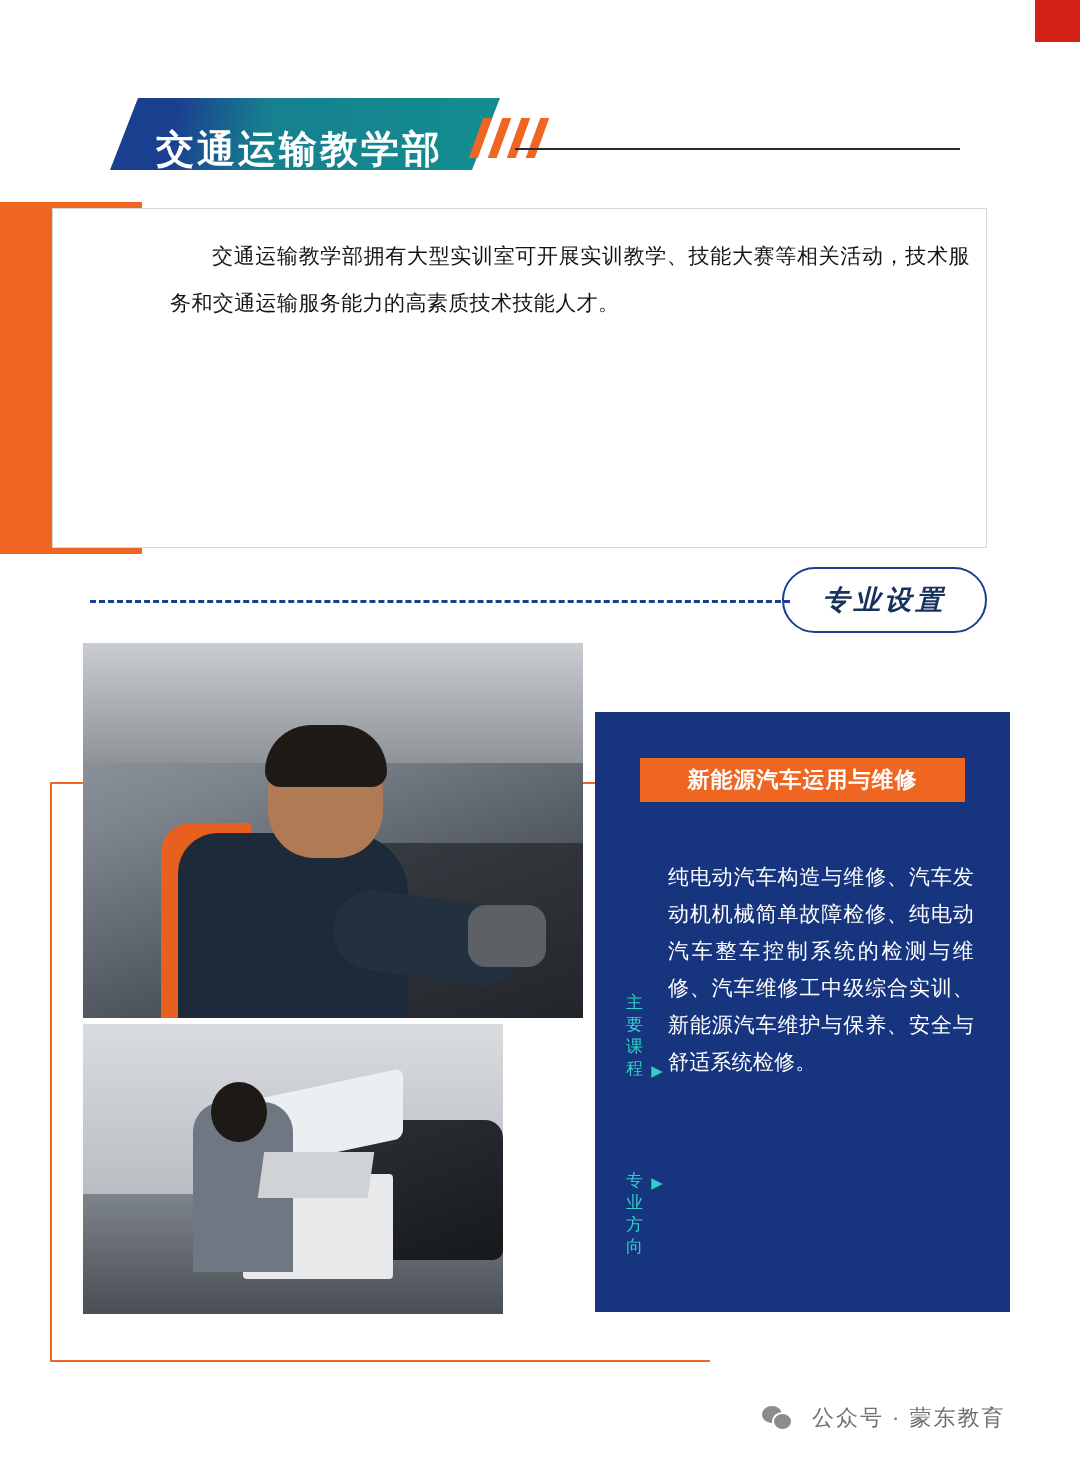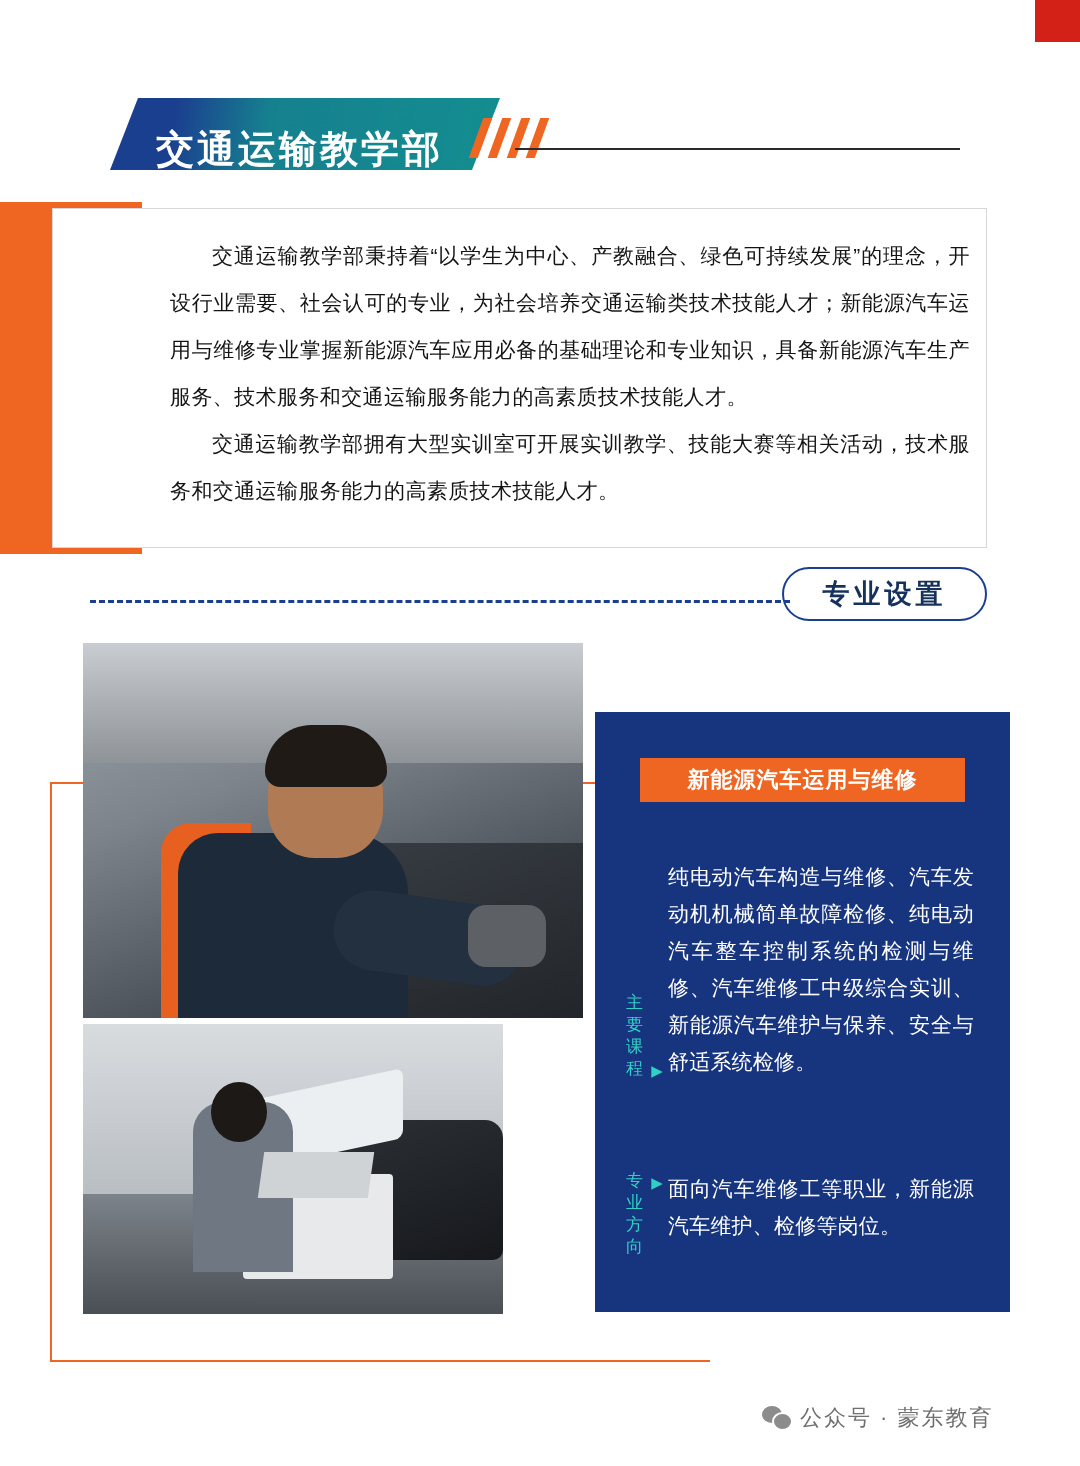--- a/index.html
+++ b/index.html
@@ -123,27 +123,28 @@
     left: 90px;
     width: 700px;
     height: 0;
     border-top: 3px dashed #1b3f8f;
   }
   .pill {
     position: absolute;
     top: 567px;
     left: 782px;
     width: 205px;
-    height: 54px;
+    height: 66px;
     border: 2px solid #1b3f8f;
     border-radius: 33px;
     box-sizing: border-box;
     display: flex;
     align-items: center;
     justify-content: center;
+    font-style: italic;
   }
   .pill span {
     font-size: 27px;
     font-weight: bold;
     letter-spacing: 4px;
     color: #16325c;
   }
 
   
   .left-frame {
@@ -318,21 +319,21 @@
     text-align: justify;
   }
 
   
   .footer {
     position: absolute;
     top: 1403px;
     left: 762px;
     display: flex;
     align-items: center;
-    gap: 10px;
+    gap: 22px;
   }
   .wechat-icon {
     width: 28px;
     height: 24px;
     position: relative;
   }
   .wechat-icon .b1 {
     position: absolute; left: 0; top: 0; width: 20px; height: 17px;
     background: #8c8c8c; border-radius: 50%;
   }
@@ -359,21 +360,20 @@
       <i></i>
       <i></i>
       <i></i>
   </div>
   <div class="hdr-rule"></div>
 </div>
 
 <div class="intro-orange"></div>
 <div class="intro-box"></div>
 <div class="intro-text">
-  <p>交通运输教学部秉持着“以学生为中心、产教融合、绿色可持续发展”的理念，开设行业需要、社会认可的专业，为社会培养交通运输类技术技能人才；新能源汽车运用与维修专业掌握新能源汽车应用必备的基础理论和专业知识，具备新能源汽车生产服务、技术服务和交通运输服务能力的高素质技术技能人才。</p>
   <p>交通运输教学部拥有大型实训室可开展实训教学、技能大赛等相关活动，技术服务和交通运输服务能力的高素质技术技能人才。</p>
 </div>
 
 <div class="dash-line"></div>
 <div class="pill">
   <span>专业设置</span>
 </div>
 
 <div class="left-frame"></div>
 
@@ -406,21 +406,20 @@
 
 <div class="row row-courses">
   <div class="row-label">主要课程</div>
   <div class="row-arrow">▶</div>
   <div class="row-body">纯电动汽车构造与维修、汽车发动机机械简单故障检修、纯电动汽车整车控制系统的检测与维修、汽车维修工中级综合实训、新能源汽车维护与保养、安全与舒适系统检修。</div>
 </div>
 
 <div class="row row-direction">
   <div class="row-label">专业方向</div>
   <div class="row-arrow">▶</div>
-  <div class="row-body">面向汽车维修工等职业，新能源汽车维护、检修等岗位。</div>
 </div>
 
 <div class="footer">
   <div class="wechat-icon">
     <div class="b1"></div>
     <div class="b2"></div>
   </div>
   <div class="footer-text">公众号 · 蒙东教育</div>
 </div>
 

